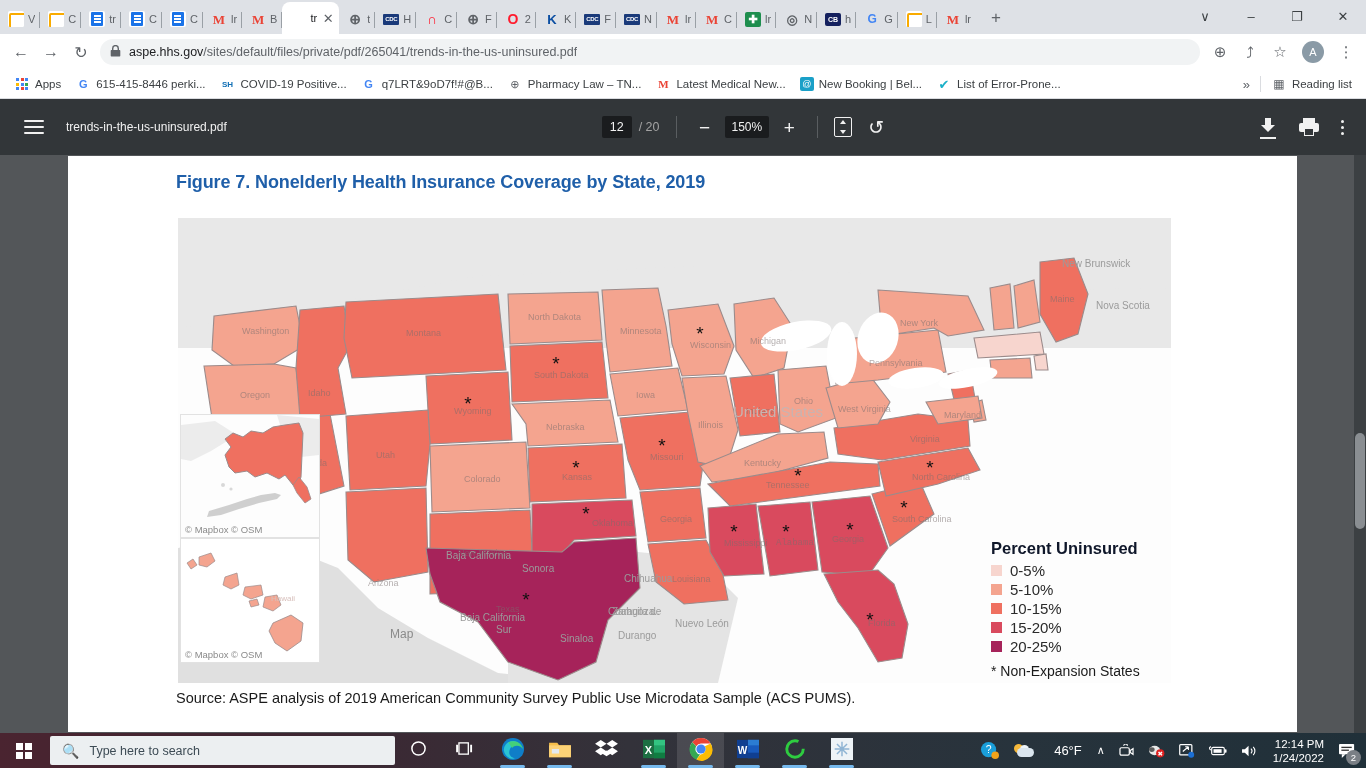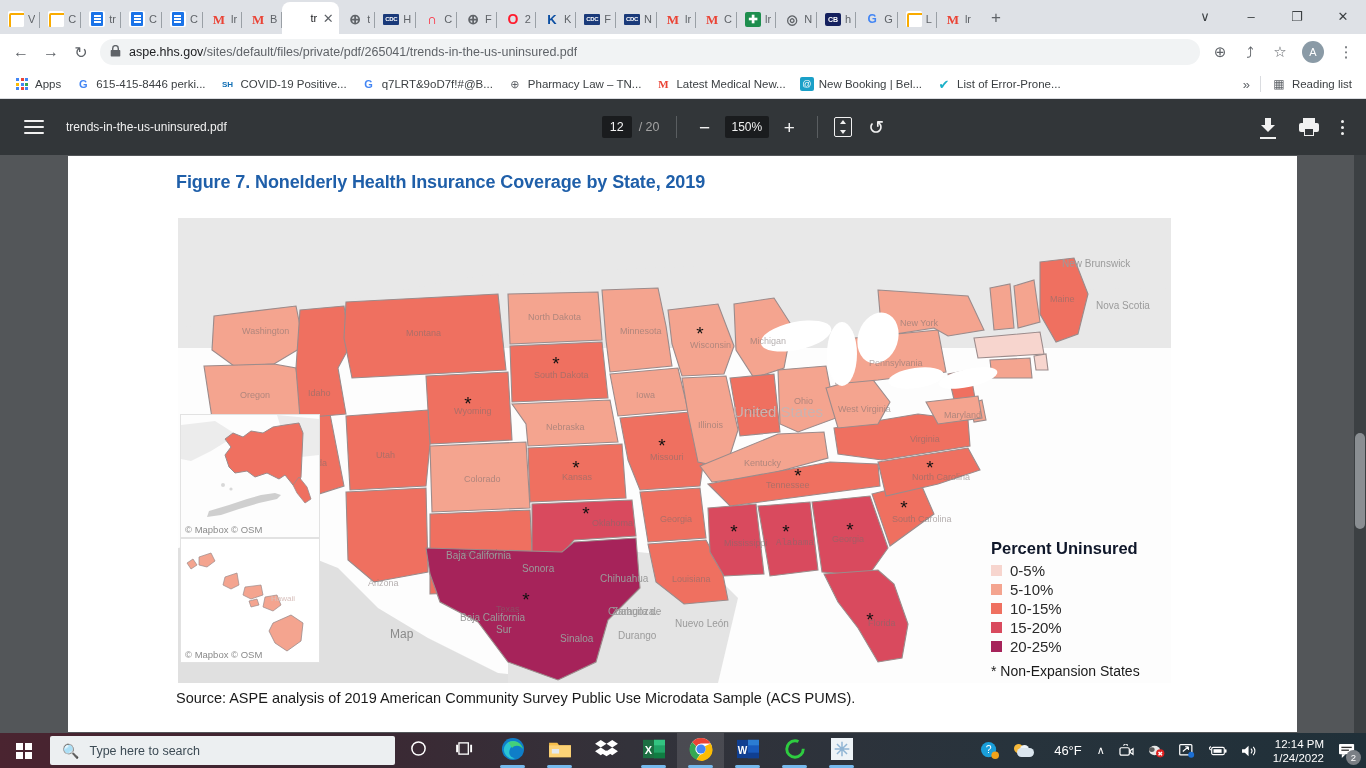--- a/index.html
+++ b/index.html
@@ -652,21 +652,21 @@
             <div class="state-label" style="left: 722px; top: 100px;">New York</div>
             <div class="state-label" style="left: 872px; top: 76px;">Maine</div>
             <div class="state-label" style="left: 766px; top: 192px;">Maryland</div>
           </div>
         <div id="geo-labels">
             <div class="us-label" style="left: 555px; top: 185px;">United States</div>
             <div class="geo-label" style="left: 884px; top: 40px;">New Brunswick</div>
             <div class="geo-label" style="left: 918px; top: 82px;">Nova Scotia</div>
             <div class="geo-label" style="left: 268px; top: 332px;">Baja California</div>
             <div class="geo-label" style="left: 344px; top: 345px;">Sonora</div>
-            <div class="geo-label" style="left: 422px; top: 355px; text-align: right;">Chihuahua</div>
+            <div class="geo-label" style="left: 446px; top: 355px; text-align: right;">Chihuahua</div>
             <div class="geo-label" style="left: 430px; top: 388px;">Coahuila de</div>
             <div class="geo-label" style="left: 434px; top: 388px;">Zaragoza..</div>
             <div class="geo-label" style="left: 282px; top: 394px;">Baja California</div>
             <div class="geo-label" style="left: 318px; top: 406px;">Sur</div>
             <div class="geo-label" style="left: 382px; top: 415px;">Sinaloa</div>
             <div class="geo-label" style="left: 440px; top: 412px;">Durango</div>
             <div class="geo-label" style="left: 497px; top: 400px;">Nuevo León</div>
           </div>
 
         <div class="inset" style="left:2px; top:196px; width:140px; height:124px;">

